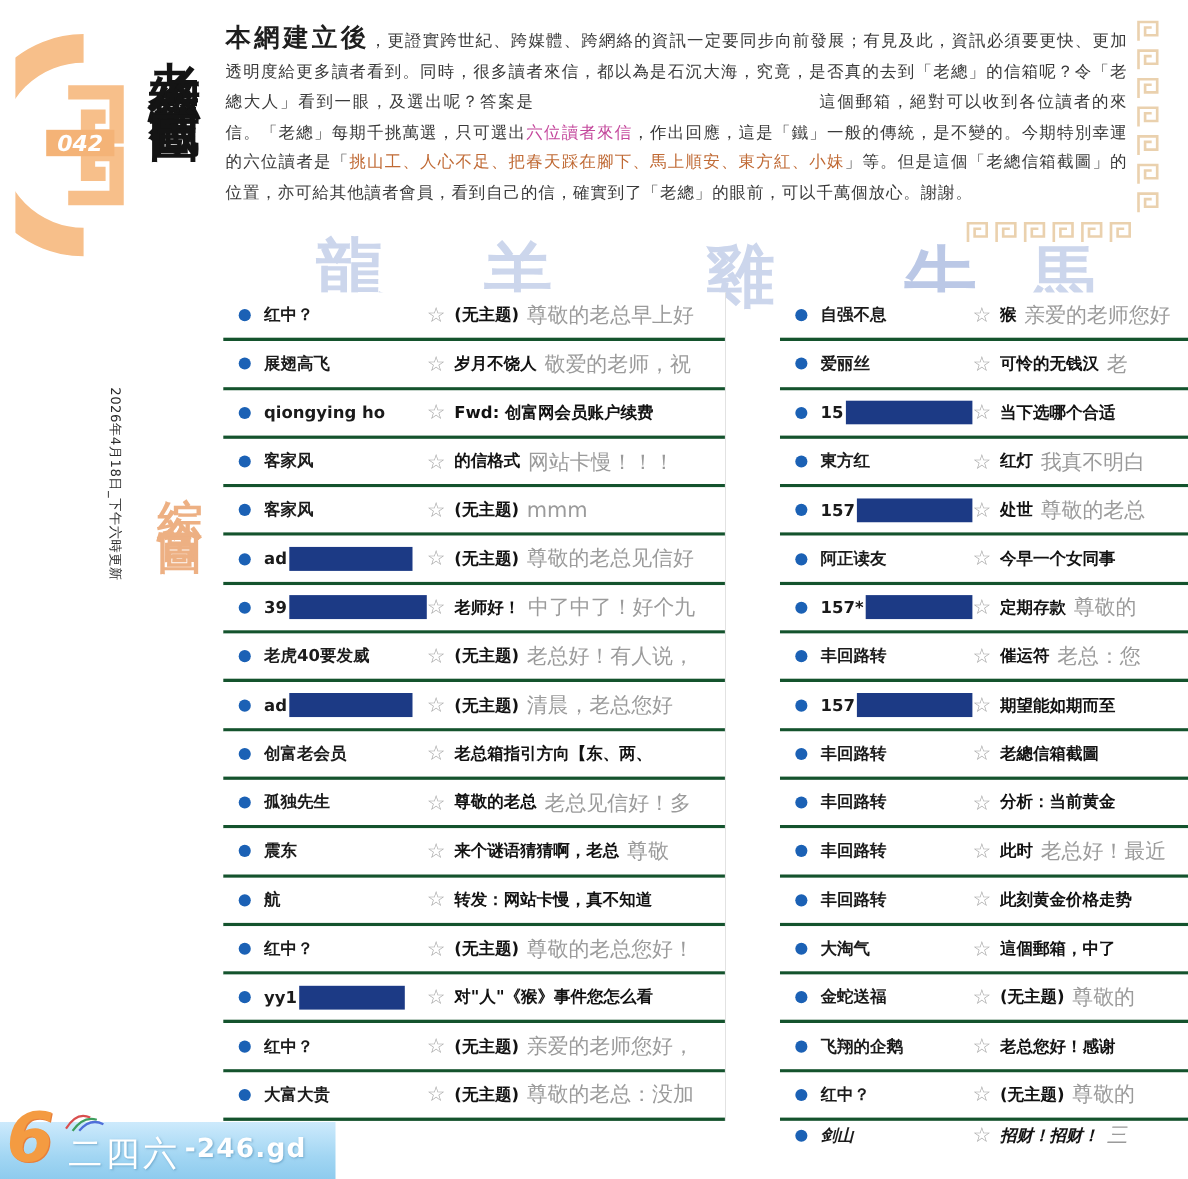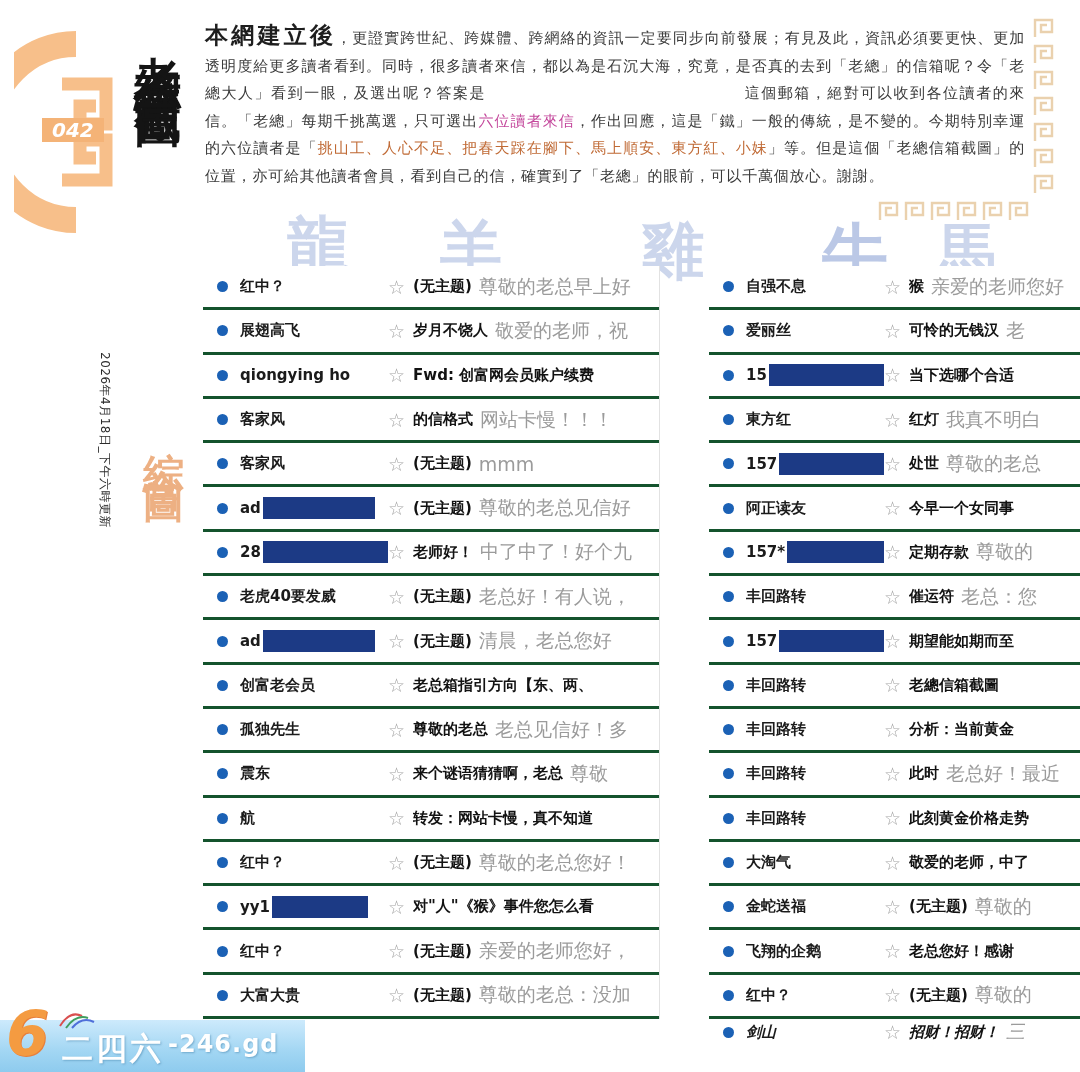--- a/index.html
+++ b/index.html
@@ -58,21 +58,21 @@
   .subj{font-weight:bold;font-size:15px;color:#121212;white-space:nowrap;}
   .prev{color:#9b9b9b;font-size:19px;margin-left:7px;white-space:nowrap;}
 
   
   .footer{position:absolute;left:0;top:1020px;width:305px;height:52px;
           background:linear-gradient(180deg,#cdeafc 0%,#a2d6f3 60%,#8ecbee 100%);
           overflow:visible;}
   .six{position:absolute;left:6px;top:-17px;font-size:62px;font-weight:bold;font-style:italic;
        color:#f49b41;text-shadow:1px 1px 0 #e87f3a;line-height:1;}
   .brand{position:absolute;left:62px;top:8px;font-family:"DejaVu Serif","Liberation Serif",serif;
-         font-size:31px;font-weight:bold;color:#fff;letter-spacing:3px;text-shadow:1px 1px 2px rgba(80,140,180,.6);}
+         font-size:31px;font-weight:normal;color:#fff;letter-spacing:3px;text-shadow:1px 1px 2px rgba(80,140,180,.6);}
   .bdomain{position:absolute;left:168px;top:10px;font-size:24px;font-weight:bold;color:#fff;
          letter-spacing:1px;text-shadow:1px 1px 2px rgba(80,140,180,.6);}
   .ribbon{position:absolute;left:58px;top:-12px;}
 </style>
 </head>
 <body>
 
 <div id="canvas">
 
   <svg class="ornament" viewBox="0 0 118 212">
@@ -200,21 +200,21 @@
         </span>
         <span class="star">☆</span>
         <span class="subjwrap">
           <span class="subj">(无主题)</span>
           <span class="prev">尊敬的老总见信好</span>
         </span>
       </div>
       <div class="mrow">
         <span class="dot"></span>
         <span class="sender">
-          <span>28</span>
+          <span>39</span>
           <span class="redact" style="width: 128px;"></span>
         </span>
         <span class="star">☆</span>
         <span class="subjwrap">
           <span class="subj">老师好！</span>
           <span class="prev">中了中了！好个九</span>
         </span>
       </div>
       <div class="mrow">
         <span class="dot"></span>
@@ -432,21 +432,21 @@
         <span class="star">☆</span>
         <span class="subjwrap">
           <span class="subj">此刻黄金价格走势</span>
         </span>
       </div>
       <div class="mrow">
         <span class="dot"></span>
         <span class="sender">大淘气</span>
         <span class="star">☆</span>
         <span class="subjwrap">
-          <span class="subj">敬爱的老师，中了</span>
+          <span class="subj">這個郵箱，中了</span>
         </span>
       </div>
       <div class="mrow">
         <span class="dot"></span>
         <span class="sender">金蛇送福</span>
         <span class="star">☆</span>
         <span class="subjwrap">
           <span class="subj">(无主题)</span>
           <span class="prev">尊敬的</span>
         </span>

